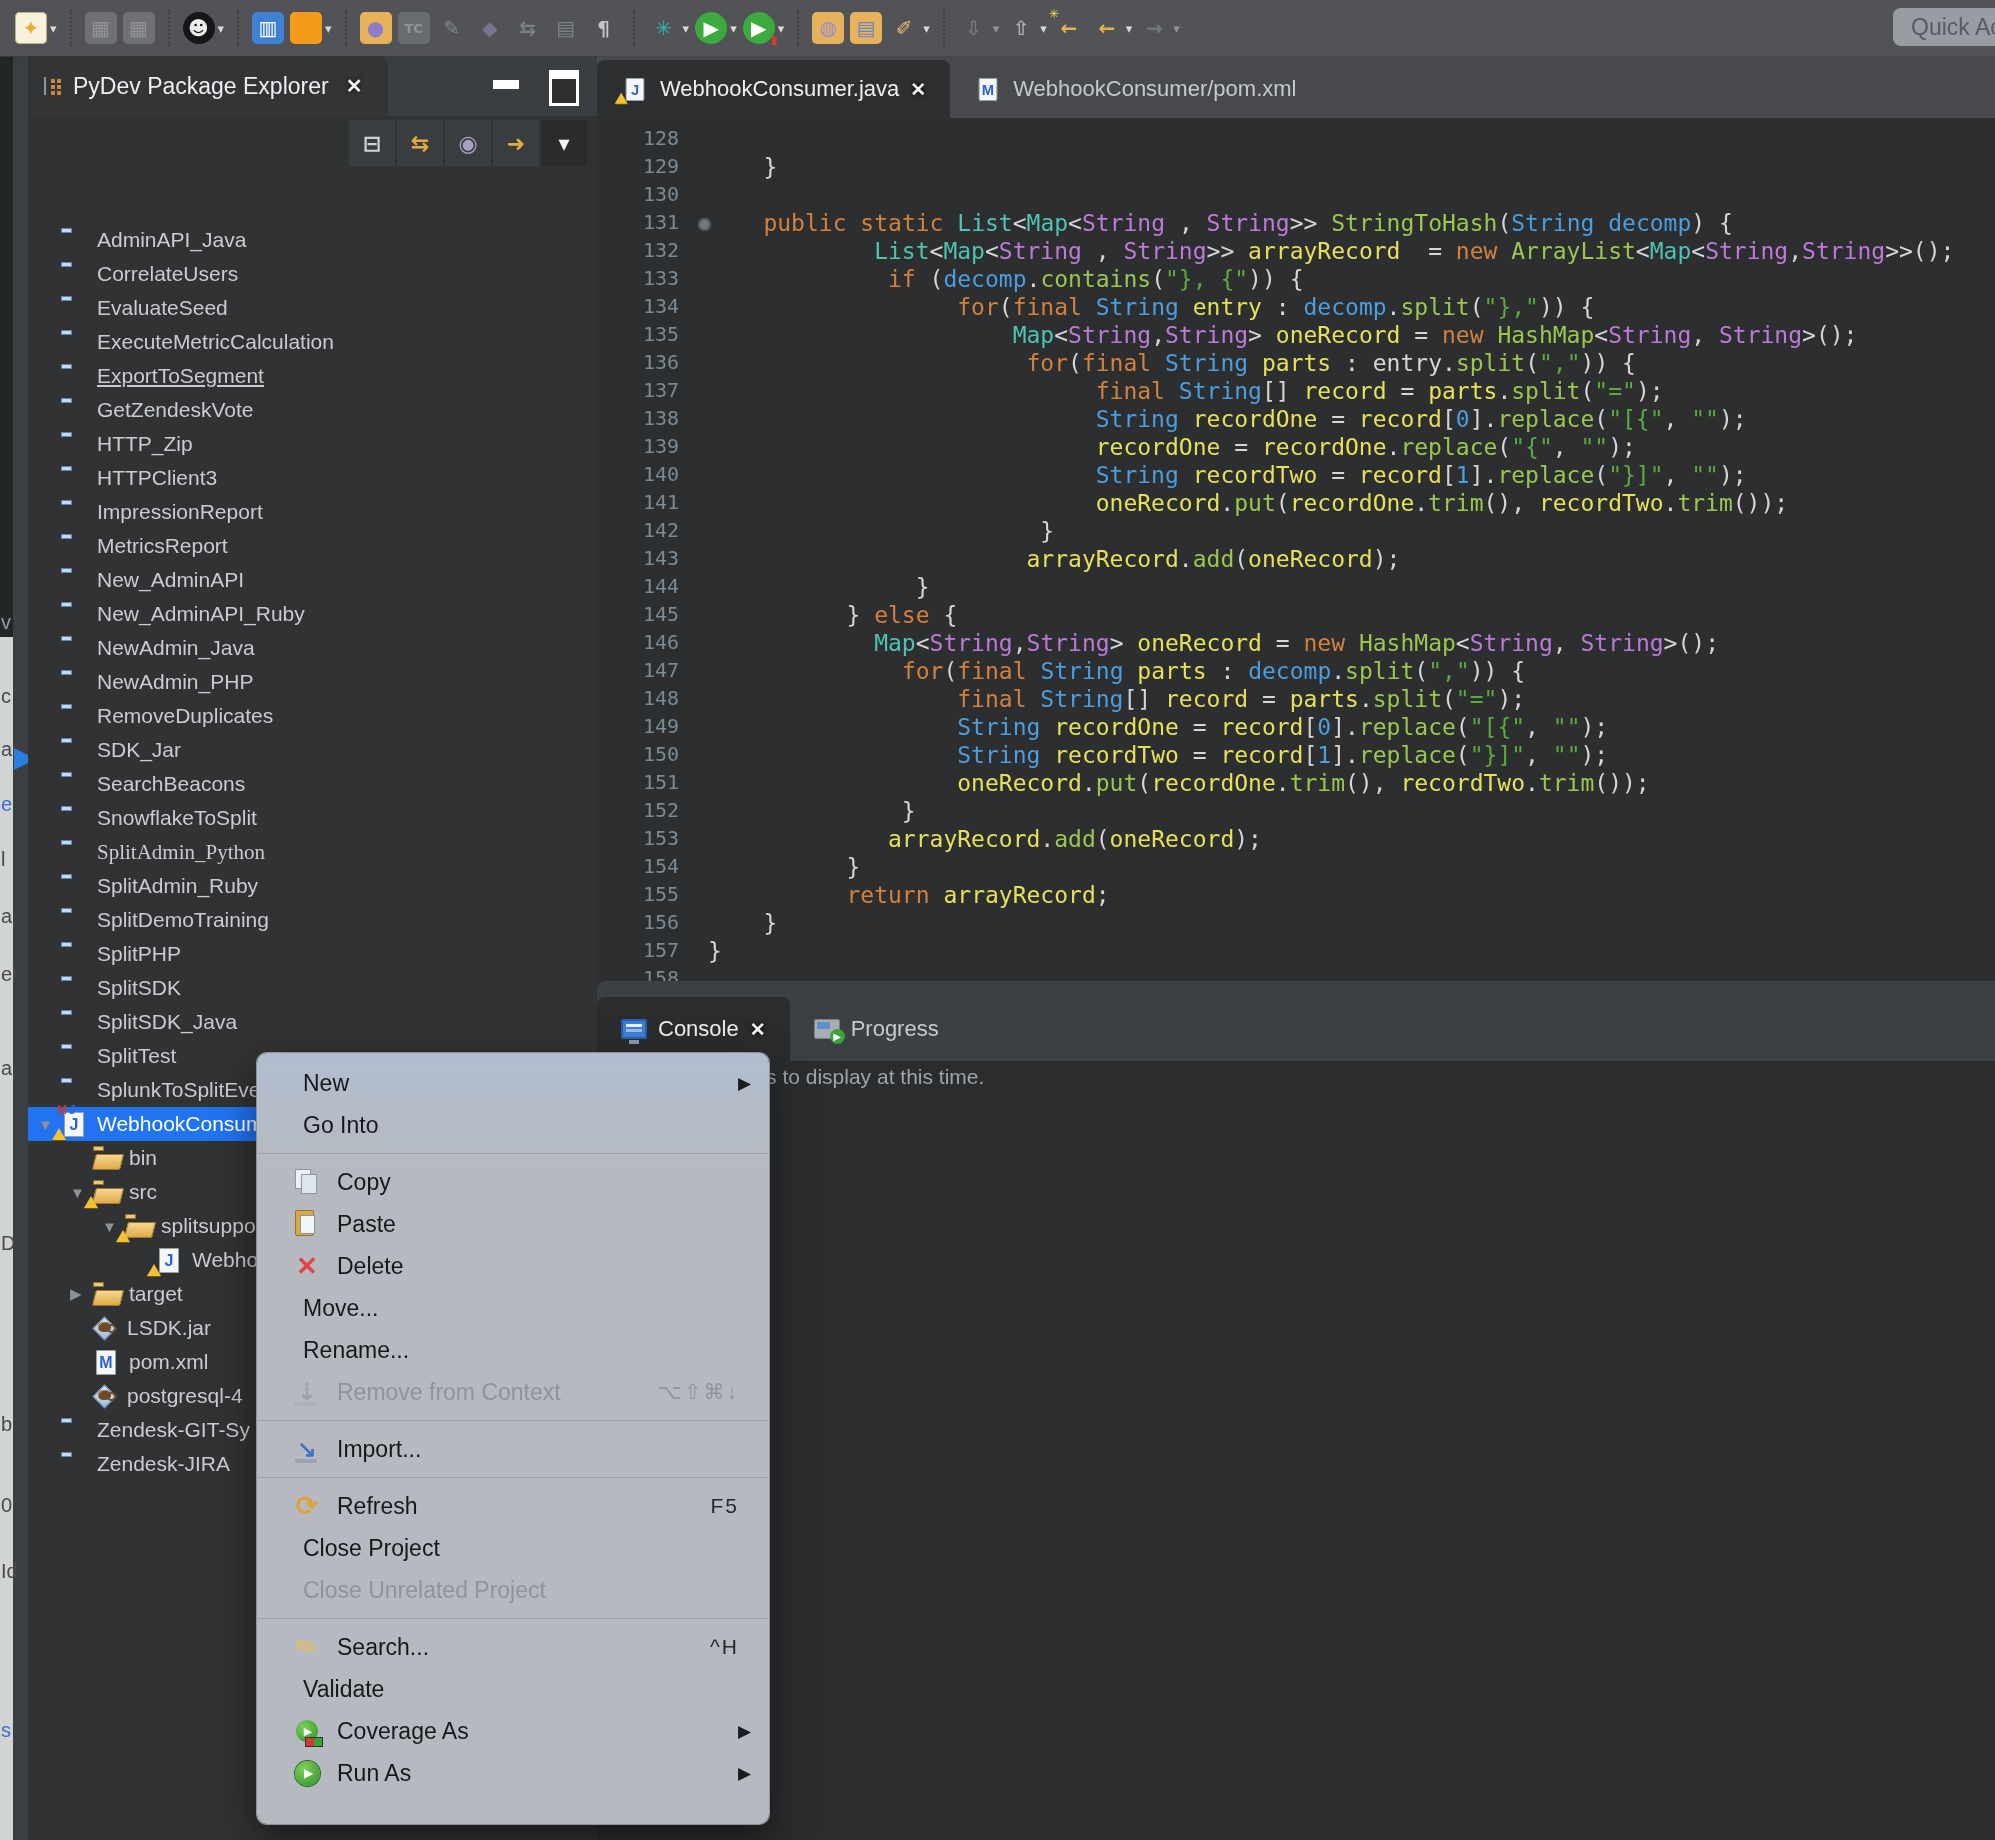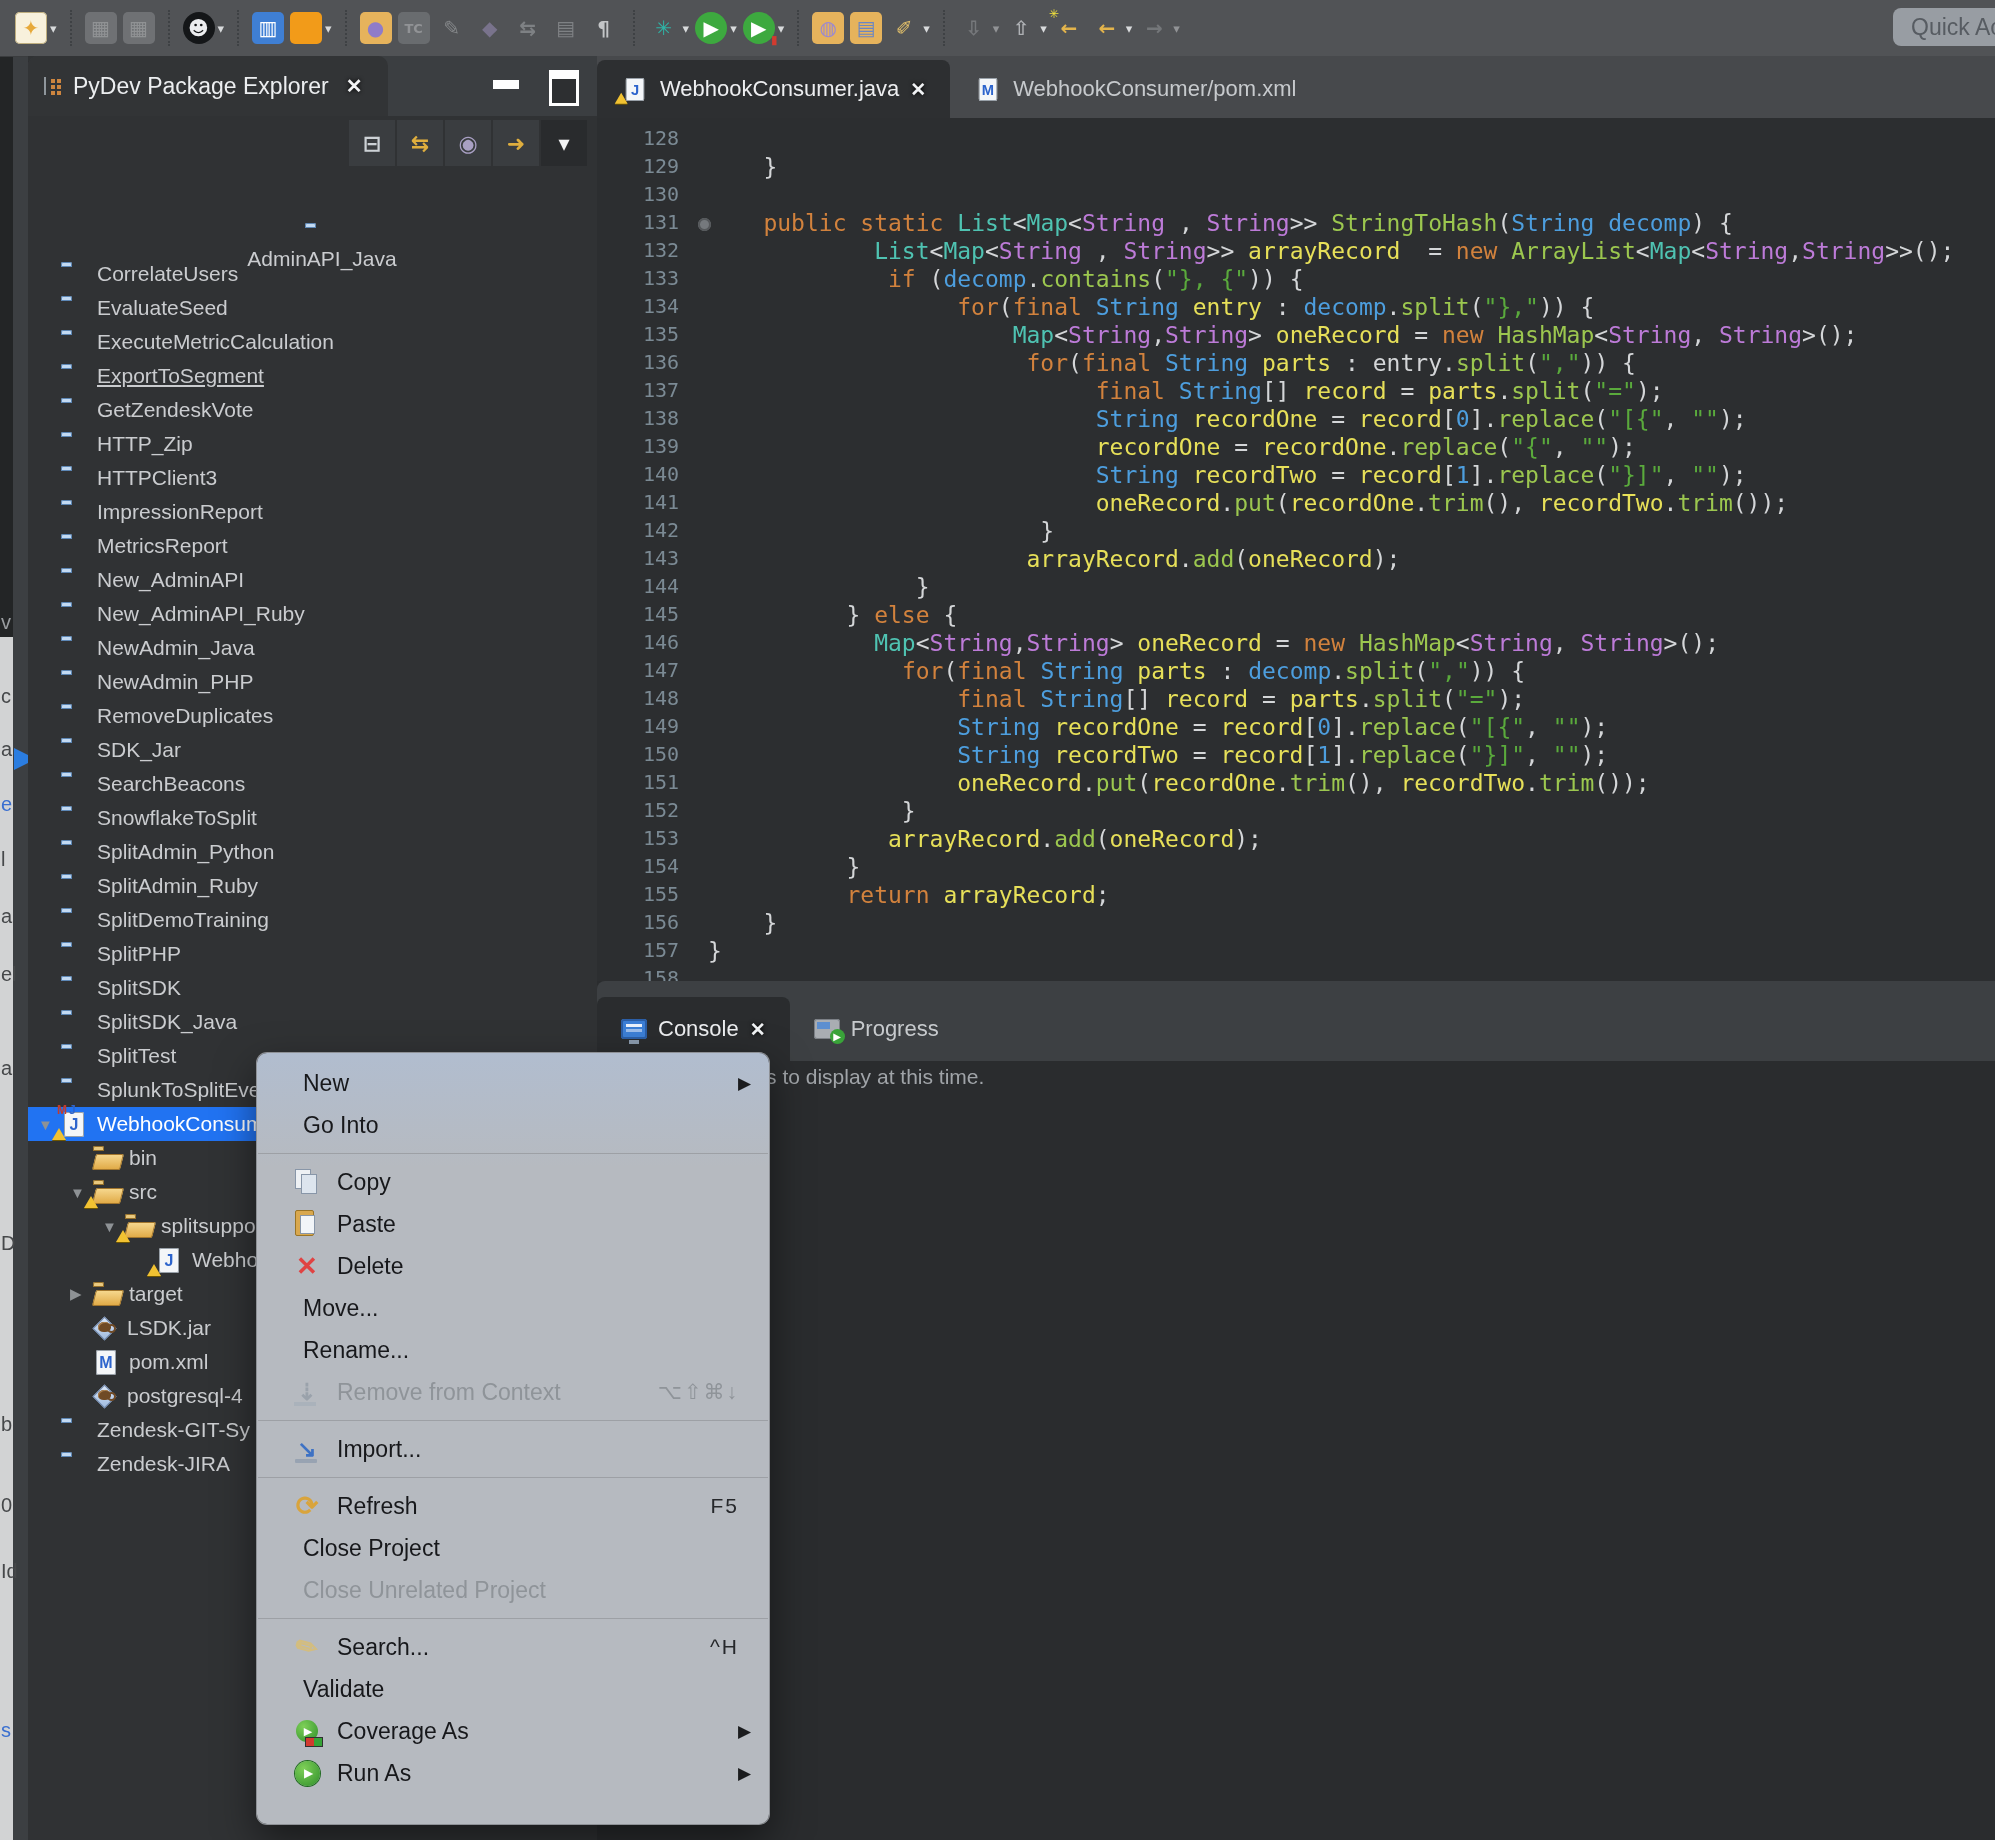--- a/index.html
+++ b/index.html
@@ -286,21 +286,21 @@
       </div>
     </div>
     <div id="exviewbar">
         <div class="vb-ic" style="color: rgb(205, 210, 214);">⊟</div>
         <div class="vb-ic" style="color: rgb(223, 174, 62);">⇆</div>
         <div class="vb-ic" style="color: rgb(169, 160, 196);">◉</div>
         <div class="vb-ic" style="color: rgb(223, 174, 62);">➜</div>
         <div class="vb-ic tile" style="color: rgb(242, 243, 244);">▾</div>
       </div>
     <div id="extree">
-        <div class="trow" style="padding-left: 10px; flex-direction: column;">
+        <div class="trow" style="padding-left: 10px;">
           <span class="exp"></span>
           <span class="fi"><span class="fi-folder blue"></span></span>
           <span class="lbl">AdminAPI_Java</span>
         </div>
         <div class="trow" style="padding-left: 10px;">
           <span class="exp"></span>
           <span class="fi"><span class="fi-folder blue"></span></span>
           <span class="lbl">CorrelateUsers</span>
         </div>
         <div class="trow" style="padding-left: 10px;">
@@ -376,21 +376,21 @@
         <div class="trow" style="padding-left: 10px;">
           <span class="exp"></span>
           <span class="fi"><span class="fi-folder blue"></span></span>
           <span class="lbl">SearchBeacons</span>
         </div>
         <div class="trow" style="padding-left: 10px;">
           <span class="exp"></span>
           <span class="fi"><span class="fi-folder blue"></span></span>
           <span class="lbl">SnowflakeToSplit</span>
         </div>
-        <div class="trow" style="padding-left: 10px;">
+        <div class="trow" style="padding-left: 10px; font-family: Liberation Serif, serif;">
           <span class="exp"></span>
           <span class="fi"><span class="fi-folder blue"></span></span>
           <span class="lbl">SplitAdmin_Python</span>
         </div>
         <div class="trow" style="padding-left: 10px;">
           <span class="exp"></span>
           <span class="fi"><span class="fi-folder blue"></span></span>
           <span class="lbl">SplitAdmin_Ruby</span>
         </div>
         <div class="trow" style="padding-left: 10px;">

